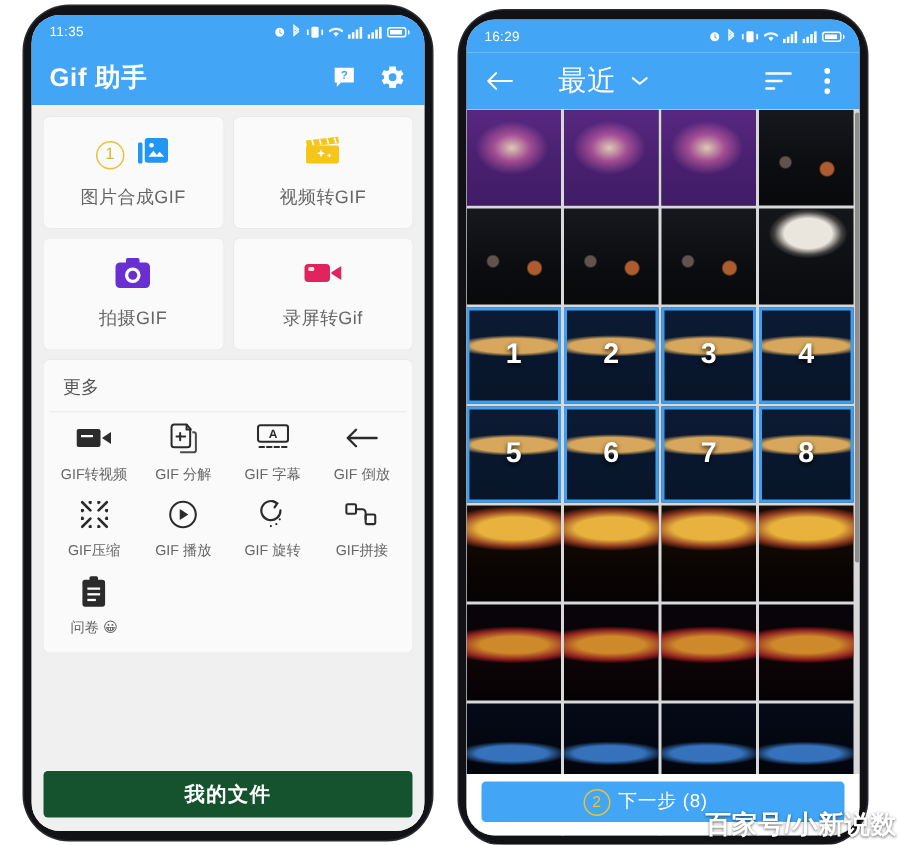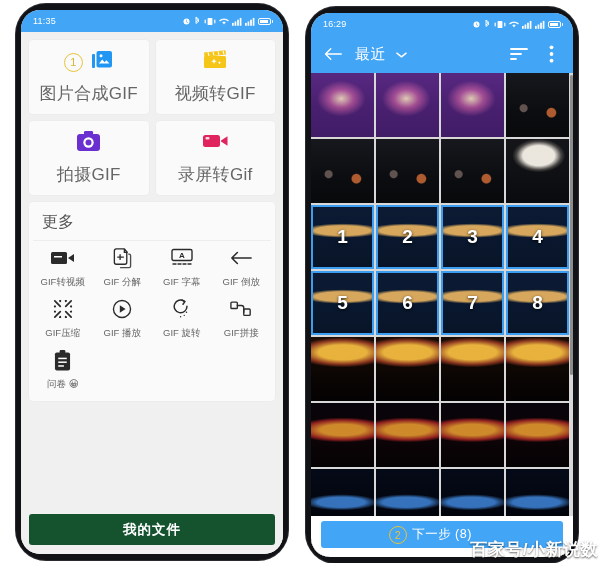--- a/index.html
+++ b/index.html
@@ -65,21 +65,21 @@
   }
   .appbar .title {
     font-size: 17px; font-weight: 600; color: #ffffff;
     letter-spacing: .5px;
   }
   .appbar .spacer { flex: 1; }
   .ab-icon { width: 20px; height: 20px; display:flex; align-items:center; justify-content:center; margin-left: 12px; cursor: pointer; }
   .ab-icon svg { display:block; }
 
   
-  .appbar.r .title { font-size: 15px; font-weight: 500; margin-left: 12px; }
+  .appbar.r .title { font-size: 19px; font-weight: 500; margin-left: 29px; }
   .appbar.r .caret { margin-left: 10px; }
 
   
   .body-l {
     flex: 1; background: #f0f0f0;
     padding: 8px 8px 0 8px;
     display: flex; flex-direction: column;
     overflow: hidden;
   }
   .cards {
@@ -91,21 +91,21 @@
     background: #fafafa;
     border-radius: 4px;
     height: 74px;
     display: flex; flex-direction: column;
     align-items: center; justify-content: center;
     gap: 7px;
     cursor: pointer;
     box-shadow: 0 0 0 .5px #e8e8e8;
   }
   .card .ico { height: 26px; display:flex; align-items:center; justify-content:center; position: relative; }
-  .card .lbl { font-size: 17px; color: #666; letter-spacing: .3px; }
+  .card .lbl { font-size: 12px; color: #666; letter-spacing: .3px; }
 
   .anno {
     width: 19px; height: 19px;
     border: 1.6px solid #e8c33a;
     border-radius: 50%;
     color: #d9b633;
     font-size: 11px;
     display: flex; align-items: center; justify-content: center;
     margin-right: 7px;
     font-weight: 500;
@@ -114,21 +114,21 @@
   
   .more {
     margin-top: 7px;
     background: #fafafa;
     border-radius: 4px;
     padding: 8px 4px 10px 4px;
     box-shadow: 0 0 0 .5px #e8e8e8;
     flex: 0 0 auto;
   }
   .more-title {
-    font-size: 16px; color: #555;
+    font-size: 12px; color: #555;
     padding: 2px 0 7px 9px;
     border-bottom: 1px solid #ededed;
     margin-bottom: 6px;
   }
   .more-grid {
     display: grid;
     grid-template-columns: repeat(4, 1fr);
     row-gap: 9px;
   }
   .mi {
@@ -271,20 +271,35 @@
                 <rect x="7.2" y="3.5" width="2.4" height="8.5"></rect>
                 <rect x="10.8" y="1" width="2.4" height="11"></rect>
               </svg>
           </span>
           <span class="batt">
               <i></i>
             </span>
         </span>
       </div>
 
+      <div class="appbar">
+        <span class="title">Gif 助手</span>
+        <span class="spacer"></span>
+        <span class="ab-icon">
+          <svg width="17" height="17" viewBox="0 0 24 24" fill="#fff">
+            <path d="M3 3h18v14H9l-4 4v-4H3z" fill="#fff"></path>
+            <text x="12" y="13.5" font-size="11" font-weight="700" fill="#42a5f5" text-anchor="middle" font-family="Liberation Sans, sans-serif">?</text>
+          </svg>
+        </span>
+        <span class="ab-icon">
+          <svg width="19" height="19" viewBox="0 0 24 24" fill="#fff">
+            <path d="M19.4 13a7.6 7.6 0 000-2l2.1-1.6-2-3.5-2.5 1a7.6 7.6 0 00-1.7-1L15 3H9.6l-.3 2.9a7.6 7.6 0 00-1.7 1l-2.5-1-2 3.5L5.2 11a7.6 7.6 0 000 2l-2.1 1.6 2 3.5 2.5-1a7.6 7.6 0 001.7 1l.3 2.9H15l.3-2.9a7.6 7.6 0 001.7-1l2.5 1 2-3.5zM12.3 15.3a3.3 3.3 0 113.3-3.3 3.3 3.3 0 01-3.3 3.3z"></path>
+          </svg>
+        </span>
+      </div>
 
       <div class="body-l">
 
         <div class="cards">
 
           <div class="card">
             <div class="ico">
               <span class="anno">1</span>
               <span>
                 <svg width="24" height="24" viewBox="0 0 24 24" fill="none">

